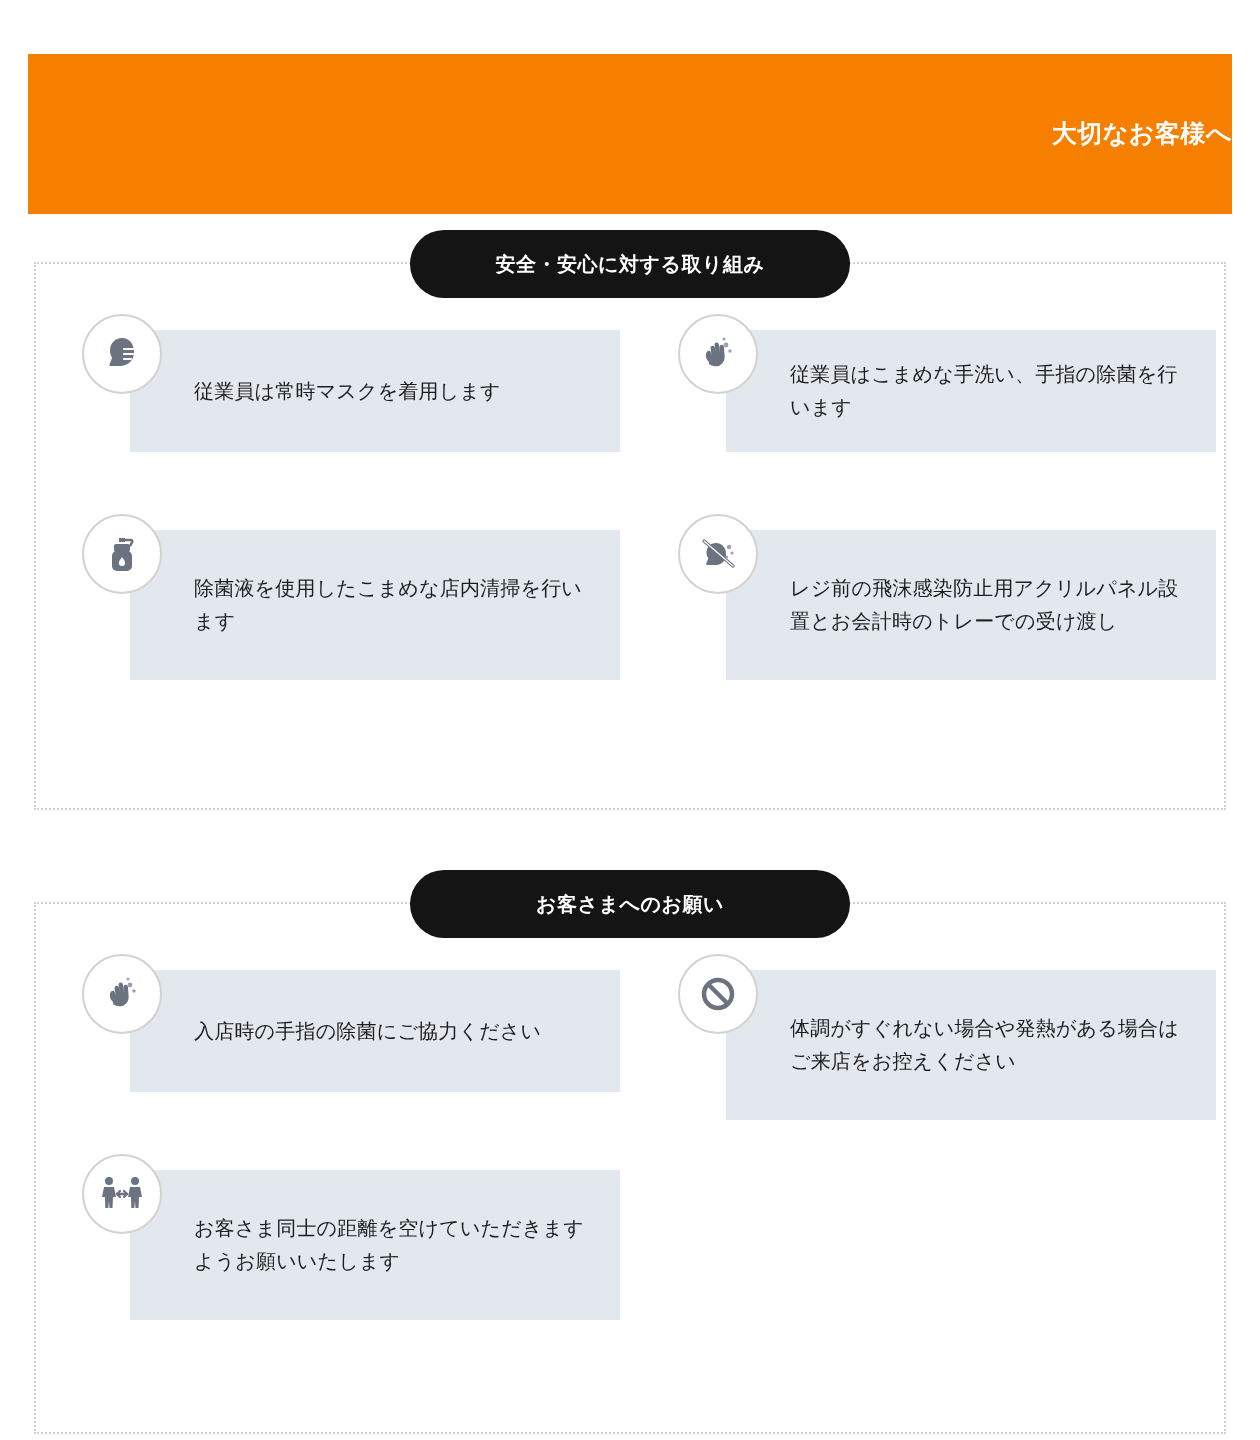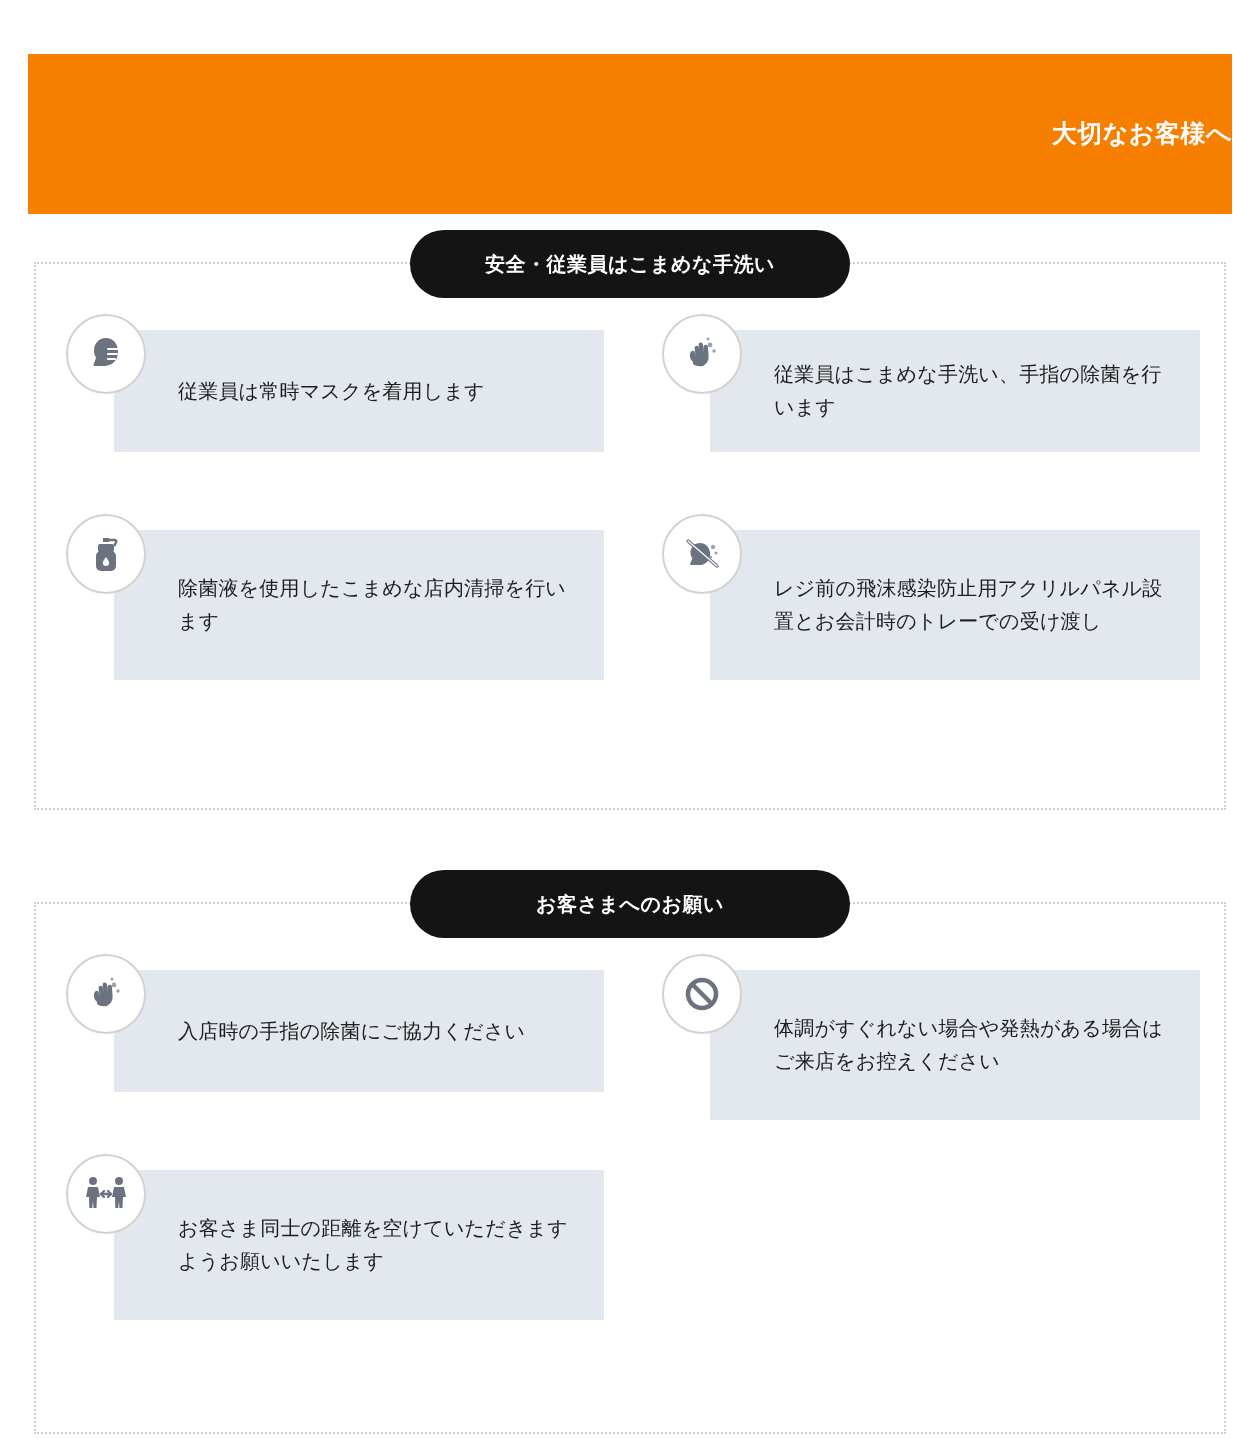--- a/index.html
+++ b/index.html
@@ -66,21 +66,21 @@
     align-items: center;
     justify-content: center;
     letter-spacing: 0.5px;
   }
   .title-1 { top: 230px; }
   .title-2 { top: 870px; }
 
   
   .grid {
     position: absolute;
-    left: 18px;
+    left: 34px;
     width: 1192px;
     display: flex;
     flex-wrap: wrap;
   }
   .grid-1 { top: 330px; }
   .grid-2 { top: 970px; }
 
   .item {
     width: 50%;
     box-sizing: border-box;
@@ -126,21 +126,21 @@
   .row-2 .item-box { min-height: 150px; font-family: Liberation Serif, serif; }
 </style>
 </head>
 <body>
 
 <div class="banner">
   <div class="banner-line">大切なお客様へ</div>
 </div>
 
 <div class="section section-1"></div>
-<div class="section-title title-1">安全・従業員はこまめな手洗い</div>
+<div class="section-title title-1">安全・安心に対する取り組み</div>
 
 <div class="grid grid-1">
 
   <div class="item">
     <div class="item-inner">
       <div class="icon-circle">
         <svg width="44" height="44" viewBox="0 0 44 44" aria-hidden="true">
           <path d="M22 6c-7 0-12 5.5-12 12.5 0 3 .8 5.4 2.1 7.3l-2.6 6.6c-.3.8.3 1.6 1.1 1.6h9.6c6.8 0 13.8-4.4 13.8-13.9C34 11.6 29 6 22 6z" fill="#6b7280"></path>
           <path d="M24 17h9M24 22h9M24 27h7" stroke="#ffffff" stroke-width="2.2" stroke-linecap="round"></path>
         </svg>

